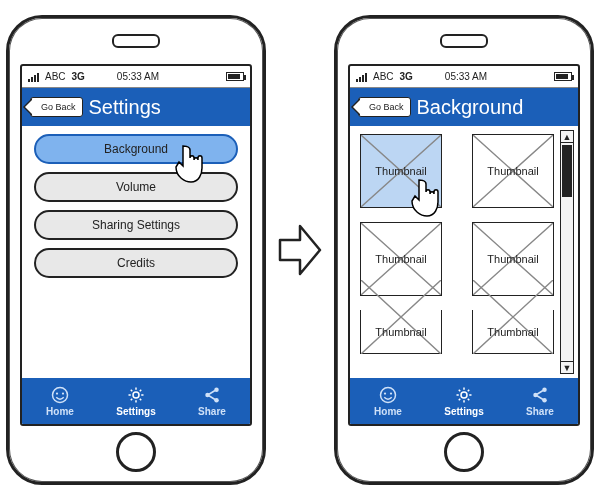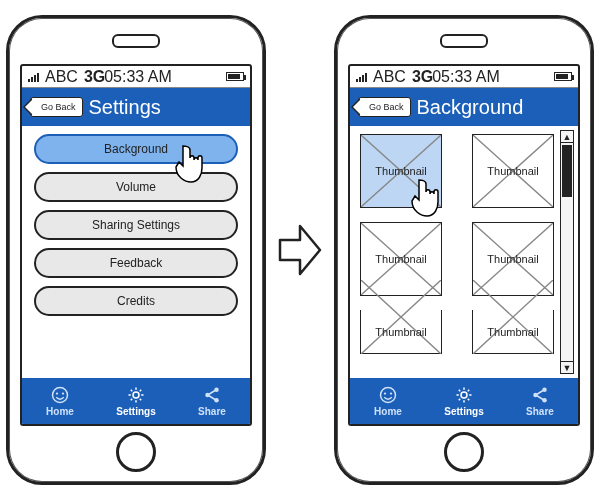--- a/index.html
+++ b/index.html
@@ -22,21 +22,21 @@
   .phone::before { top:16px; width:44px; height:10px; border:2px solid #222; border-radius:6px; }
   .phone::after  { bottom:10px; width:34px; height:34px; border:3px solid #222; border-radius:50%; }
   .screen {
     position:absolute; left:11px; right:11px; top:46px; bottom:56px;
     border:2px solid #222; border-radius:3px;
     background:#fff; overflow:hidden;
     display:flex; flex-direction:column;
   }
   .statusbar {
     height:22px; display:flex; align-items:center; gap:6px;
-    padding:0 6px; font-size:16px; color:#222; border-bottom:1px solid #888;
+    padding:0 6px; font-size:10px; color:#222; border-bottom:1px solid #888;
     font-family: sans-serif;
   }
   .statusbar .time { margin-left:auto; margin-right:auto; position:absolute; left:4px; right:0; text-align:center; pointer-events:none;}
   .statusbar .right { margin-left:auto; display:flex; gap:4px; align-items:center;}
   .sig-bars { display:flex; gap:1px; align-items:flex-end; height:10px;}
   .sig-bars span{ width:2px; background:#222;}
   .sig-bars span:nth-child(1){height:3px}.sig-bars span:nth-child(2){height:5px}
   .sig-bars span:nth-child(3){height:7px}.sig-bars span:nth-child(4){height:9px}
   .battery{ width:18px;height:9px;border:1px solid #222;position:relative;}
   .battery::after{content:"";position:absolute;right:-3px;top:2px;width:2px;height:5px;background:#222;}
@@ -138,23 +138,20 @@
         <div class="pill active">
           <span>Background</span>
         </div>
         <div class="pill">
           <span>Volume</span>
         </div>
         <div class="pill">
           <span>Sharing Settings</span>
         </div>
         <div class="pill">
-          <span>Feedback</span>
-        </div>
-        <div class="pill">
           <span>Credits</span>
         </div>
       </div>
       <svg class="cursor" style="left:150px; top:18px;" viewBox="0 0 32 40">
         <path d="M10 2 L10 22 L6 18 L3 23 C3 33 12 38 18 38 C26 38 29 30 29 24 L29 14 C29 11 25 11 25 14 L25 16 C25 13 21 13 21 16 L21 14 C21 11 17 11 17 14 L17 6 C17 2 10 2 10 2 Z" fill="#fff" stroke="#000" stroke-width="1.5"></path>
       </svg>
     </div>
 
     <div class="tabbar">
       <div class="tab">

